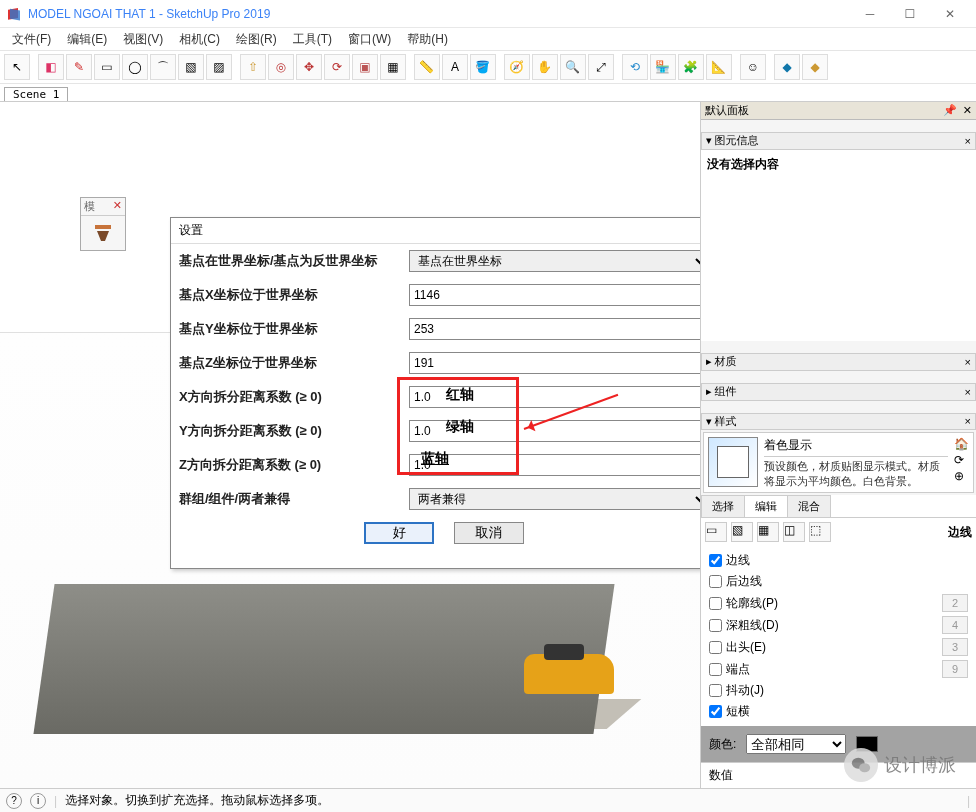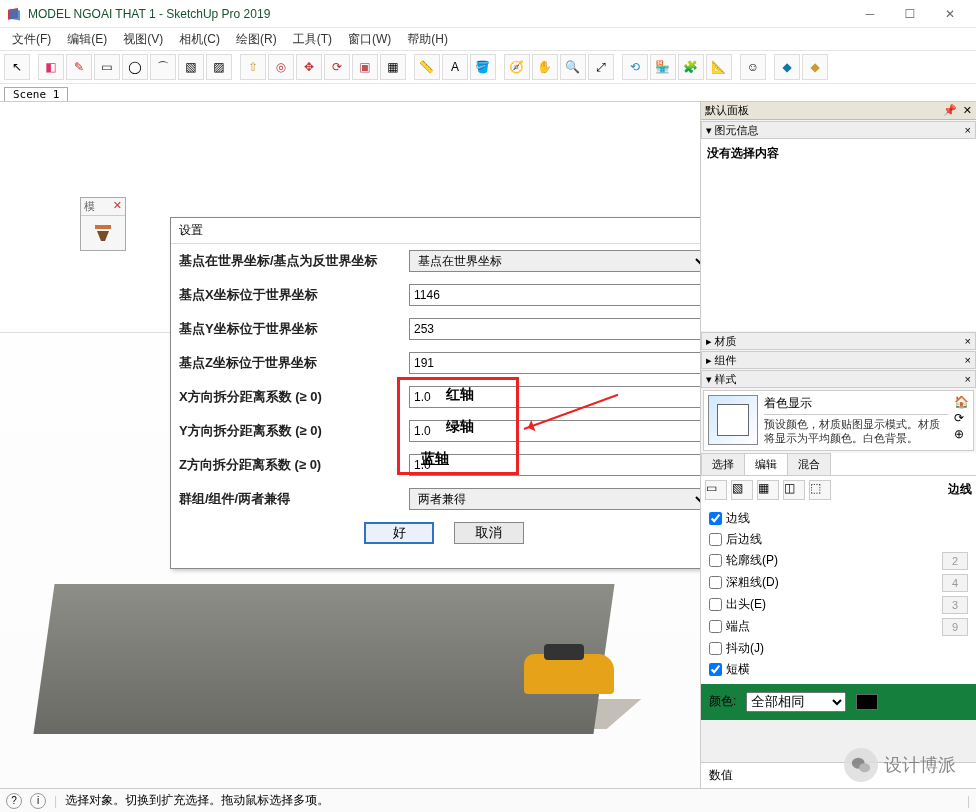--- a/index.html
+++ b/index.html
@@ -1,21 +1,21 @@
 <!DOCTYPE html>
 <html><head>
 <meta charset="utf-8">
 <style>
 * { box-sizing: border-box; margin: 0; padding: 0; font-family: "Microsoft YaHei", SimSun, Arial, sans-serif; }
 body { width: 976px; height: 812px; background: #fff; overflow: hidden; position: relative; font-size: 12px; }
 
 
 .title-bar { height: 28px; background: #fff; display: flex; align-items: center; padding: 0 6px; border-bottom: 1px solid #e8e8e8; }
 .title-bar .logo { width: 16px; height: 16px; margin-right: 6px; }
-.title-bar .title { flex: 1; color: #14532d; font-size: 12px; }
+.title-bar .title { flex: 1; color: #3b82f6; font-size: 12px; }
 .title-bar .win-btn { width: 40px; height: 28px; display: flex; align-items: center; justify-content: center; color: #666; }
 
 
 .menu-bar { height: 22px; display: flex; align-items: center; padding: 0 4px; }
 .menu-bar span { padding: 2px 8px; color: #333; }
 
 
 .toolbar { height: 34px; display: flex; align-items: center; padding: 2px 4px; gap: 2px; border-top: 1px solid #e5e5e5; border-bottom: 1px solid #e5e5e5; }
 .tool-btn { width: 26px; height: 26px; border: 1px solid #ddd; display: flex; align-items: center; justify-content: center; background: #fafafa; }
 .tool-sep { width: 4px; }
@@ -56,34 +56,34 @@
 .dialog .btn.ok { border: 2px solid #2d73c4; background: #eaf1fb; }
 
 
 .red-box { position:absolute; left: 397px; top: 275px; width: 122px; height: 98px; border: 3px solid #e22; pointer-events:none; }
 .red-ann { position:absolute; color:#000000; font-size:14px; font-weight:bold; pointer-events:none; }
 .red-arrow { position:absolute; width:100px; height:2px; background:#e22; transform-origin:left center; }
 .red-arrow::after{content:"";position:absolute;left:-2px;top:-5px;border:6px solid transparent;border-right-color:#e22;}
 
 
 .panel-hdr { height: 18px; background: #e8e4d8; border-bottom: 1px solid #bbb; display:flex; align-items:center; padding: 0 4px; font-size: 11px; justify-content: space-between;}
-.panel-sec { height: 18px; background: #eee; border: 1px solid #ccc; display:flex; align-items:center; padding: 0 4px; font-size: 11px; justify-content: space-between; margin-top: 1px;}
+.panel-sec { height: 18px; background: #eee; border: 1px solid #ccc; display:flex; align-items:center; padding: 0 4px; font-size: 11px; justify-content: space-between; margin-top: 12px;}
 .panel-body { background:#fff; padding: 6px; font-size: 12px; }
 .style-row { display:flex; gap:6px; align-items:flex-start; padding:4px; border:1px solid #ccc; background:#fff; margin:2px; }
 .style-thumb { width:50px; height:50px; border:1px solid #888; background: linear-gradient(135deg,#cfe8ff,#fff); position:relative;}
 .style-thumb::after{content:"";position:absolute;inset:8px;border:1px solid #666;background:#fff;}
 .sub-tabs { display:flex; border-bottom:1px solid #ccc; background:#fff; }
 .sub-tab { padding:3px 10px; border:1px solid #ccc; border-bottom:none; background:#eee; font-size:11px; margin-right:-1px;}
 .sub-tab.active{ background:#fff; }
 .icon-row{ display:flex; gap:4px; padding:4px; background:#fff; align-items:center;}
 .icon-row .ic{ width:22px; height:20px; border:1px solid #ccc; background:#f7f7f7;}
 .chk-list { background:#fff; padding:4px 8px;}
 .chk-row{ display:flex; align-items:center; gap:4px; padding:2px 0; font-size:12px;}
 .chk-row .num{ margin-left:auto; width:26px; height:18px; border:1px solid #ccc; background:#f3f3f3; color:#999; text-align:center; font-size:11px; line-height:16px;}
-.color-row{display:flex; align-items:center; gap:10px; padding:8px; background:#15803d;}
+.color-row{display:flex; align-items:center; gap:10px; padding:8px; background:#a3a3a3;}
 .color-row select{flex:0 0 100px; height:20px;}
 .color-sw{ width:22px; height:16px; background:#000; border:1px solid #666;}
 .side-spacer{ flex:1; background:#f0f0f0;}
 
 
 .status-bar { position: absolute; left:0; right:0; bottom:0; height:24px; display:flex; align-items:center; padding:0 6px; gap:8px; border-top:1px solid #ccc; background:#fafafa; }
 .status-bar .sep{ color:#ccc; }
 .status-right{ margin-left:auto; }
 
 

